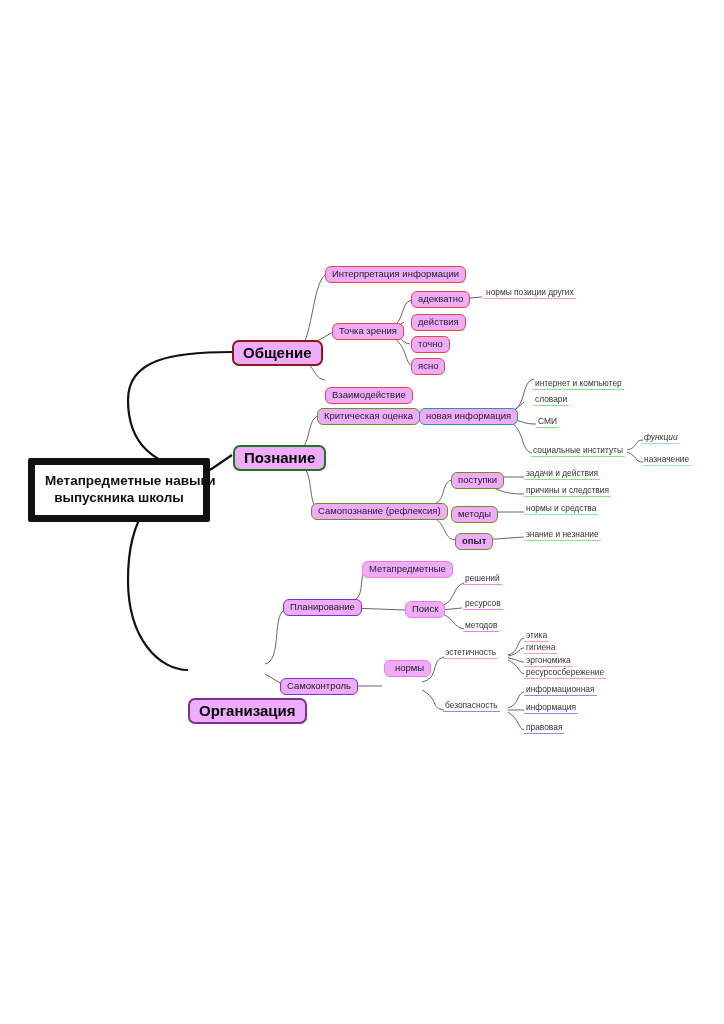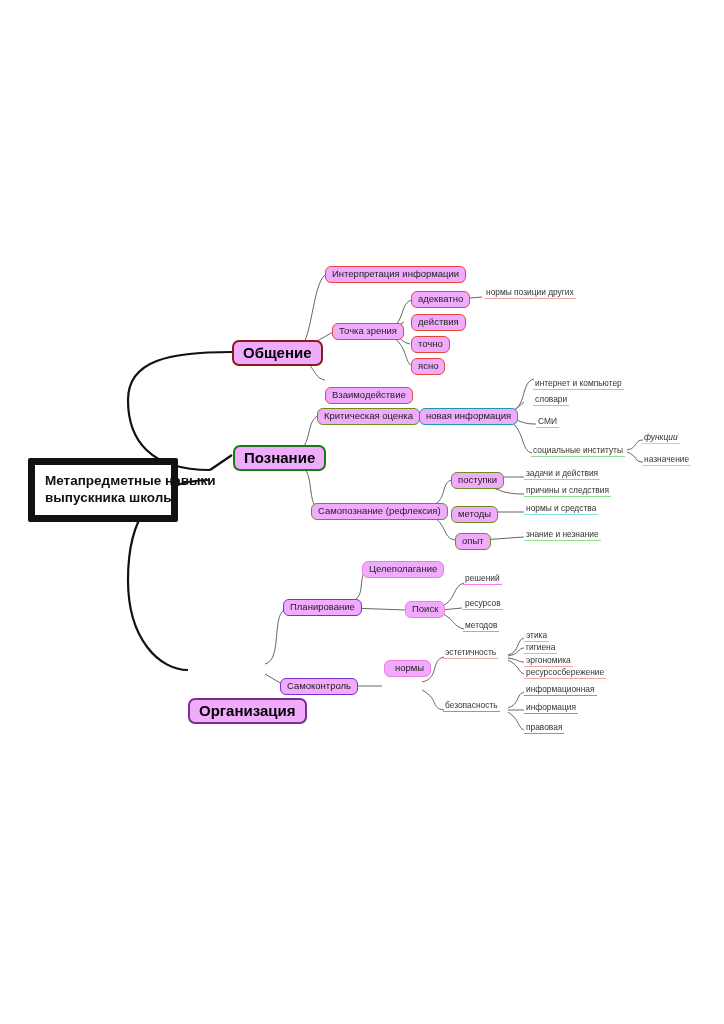--- a/index.html
+++ b/index.html
@@ -163,21 +163,21 @@
       <path d="M508 656 C 520 654 518 648 524 648"></path>
       <path d="M508 658 C 520 660 518 662 524 662"></path>
       <path d="M508 660 C 520 666 518 672 524 674"></path>
 
       <path d="M508 708 C 520 704 516 694 524 692"></path>
       <path d="M508 710 L 524 710"></path>
       <path d="M508 712 C 520 720 518 728 524 730"></path>
     </g>
   </svg>
 
-  <div class="node node-root" style="left:28px; top:458px; width:150px;">
+  <div class="node node-root" style="left:28px; top:458px; width:182px;">
     <div class="root-inner">
       <span>Метапредметные навыки</span><br>
       <span>выпускника школы</span>
     </div>
   </div>
 
   <div class="branch-communication">
 
     <div class="node node-l1" style="left:232px; top:340px; border-color:#8b1a1a;">
       <span>Общение</span>
@@ -271,41 +271,41 @@
     </div>
 
     <div class="node node-box" style="left:451px; top:506px; border-color:#6b8f1e;">
       <span>методы</span>
     </div>
 
     <div class="node node-leaf" style="left:524px; top:504px; border-bottom-color:#7fe3e8;">
       <span>нормы и средства</span>
     </div>
 
-    <div class="node node-box" style="left:455px; top:533px; border-color:#6b8f1e;">
+    <div class="node node-box" style="left:455px; top:533px; border-color:#6b8f1e;font-weight:bold;">
       <span>опыт</span>
     </div>
 
     <div class="node node-leaf" style="left:524px; top:530px; border-bottom-color:#8ce08c;">
       <span>знание и незнание</span>
     </div>
   </div>
 
   <div class="branch-organization">
 
     <div class="node node-l1" style="left:188px; top:659px; border-color:#7d2d8f;">
       <span>Организация</span>
     </div>
 
     <div class="node node-box" style="left:283px; top:599px; border-color:#7b2fd4;">
       <span>Планирование</span>
     </div>
 
     <div class="node node-box" style="left:362px; top:561px; border-color:#f07ce0;">
-      <span>Целеполагание</span>
+      <span>Метапредметные</span>
     </div>
 
     <div class="node node-box" style="left:405px; top:601px; border-color:#f07ce0;">
       <span>Поиск</span>
     </div>
 
     <div class="node node-leaf" style="left:463px; top:574px; border-bottom-color:#f77ce8;">
       <span>решений</span>
     </div>
 

